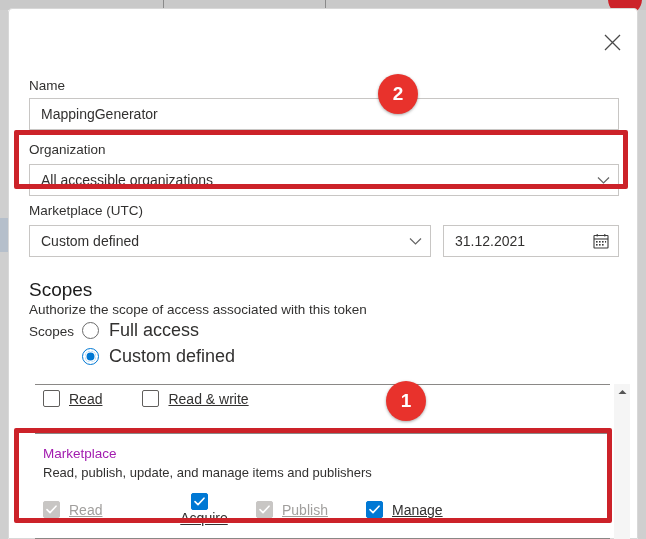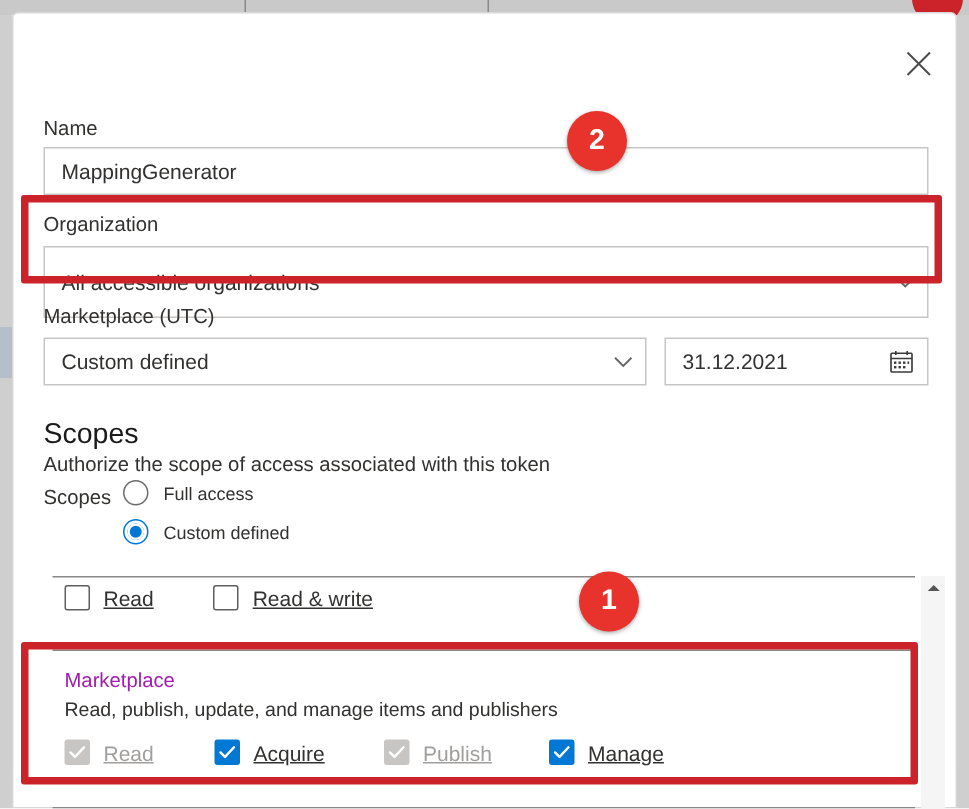--- a/index.html
+++ b/index.html
@@ -169,21 +169,21 @@
     content: "";
     position: absolute;
     left: 2px; top: 2px;
     width: 11px; height: 11px;
     border-radius: 50%;
     background: #0078d4;
     box-shadow: 0 0 0 1.5px #ffffff inset;
   }
   .radio-label {
     margin-left: 10px;
-    font-size: 12px;
+    font-size: 18px;
     color: #323130;
     white-space: nowrap;
   }
 
   
   .list-divider {
     position: absolute;
     background: #8a8886;
     height: 1px;
   }
@@ -305,21 +305,21 @@
         <path d="M1 1 L16 16 M16 1 L1 16" stroke="#4a4a4a" stroke-width="1.3" fill="none"></path>
       </svg>
     </div>
 
     <div class="field-label" style="left:20px; top:69px;">Name</div>
     <div class="text-input" style="left:20px; top:89px; width:590px; height:32px;">
       <span>MappingGenerator</span>
     </div>
 
     <div class="field-label" style="left:20px; top:133px;">Organization</div>
-    <div class="dropdown" style="left:20px; top:155px; width:590px; height:48px;align-items:center;">
+    <div class="dropdown" style="left:20px; top:155px; width:590px; height:32px;align-items:center;">
       <span class="dd-text">All accessible organizations</span>
       <span class="chev">
         <svg width="13" height="9" viewBox="0 0 13 9" aria-hidden="true">
           <path d="M1 1.5 L6.5 7 L12 1.5" stroke="#656565" stroke-width="1.2" fill="none"></path>
         </svg>
       </span>
     </div>
 
     <div class="field-label" style="left:20px; top:194px;">Marketplace (UTC)</div>
     <div class="dropdown" style="left:20px; top:216px; width:402px; height:32px;">
@@ -382,21 +382,21 @@
 
     <div class="cb-row" style="left:34px; top:484px;">
       <span class="cbitem" style="width:100px;">
         <span class="cbox disabled">
           <svg width="13" height="13" viewBox="0 0 13 13" aria-hidden="true">
             <path d="M2 6.6 L5 9.6 L11 3.2" stroke="#ffffff" stroke-width="1.6" fill="none" stroke-linecap="round" stroke-linejoin="round"></path>
           </svg>
         </span>
         <span class="cb-label muted">Read</span>
       </span>
-      <span class="cbitem" style="width:113px;">
+      <span class="cbitem" style="width:113px;flex-direction:column;">
         <span class="cbox checked">
           <svg width="13" height="13" viewBox="0 0 13 13" aria-hidden="true">
             <path d="M2 6.6 L5 9.6 L11 3.2" stroke="#ffffff" stroke-width="1.6" fill="none" stroke-linecap="round" stroke-linejoin="round"></path>
           </svg>
         </span>
         <span class="cb-label">Acquire</span>
       </span>
       <span class="cbitem" style="width:110px;">
         <span class="cbox disabled">
           <svg width="13" height="13" viewBox="0 0 13 13" aria-hidden="true">

